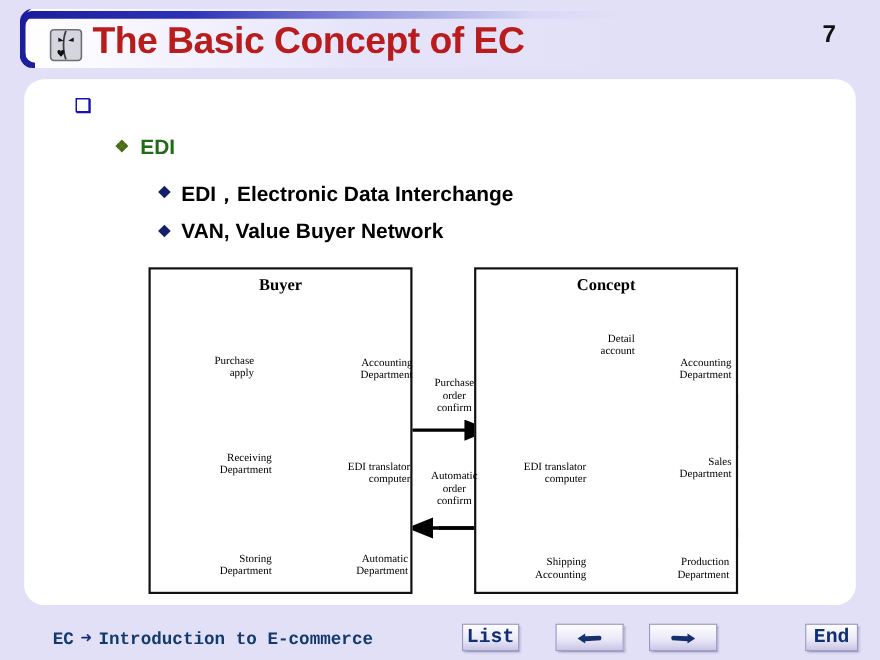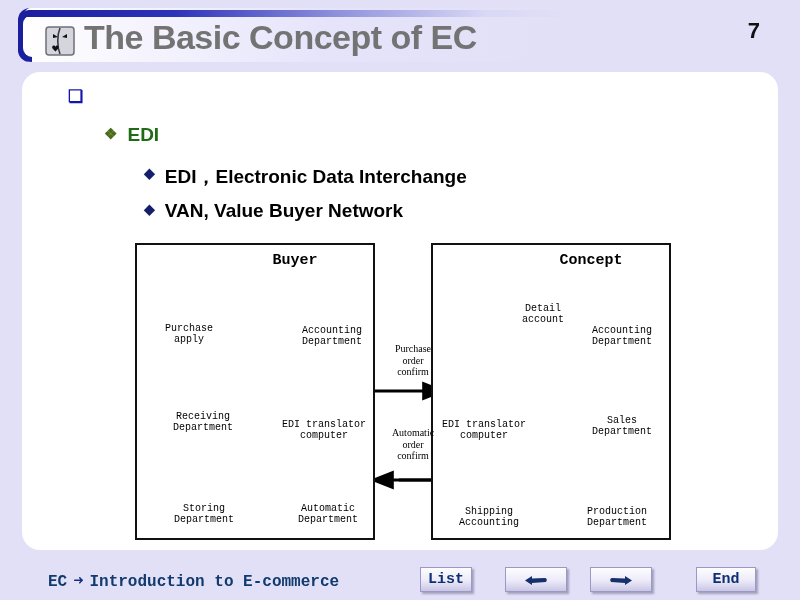--- a/index.html
+++ b/index.html
@@ -30,21 +30,21 @@
     position:absolute;left:0;top:2px;width:14px;height:52px;
     border-left:5px solid #1b1f9e;border-top:5px solid #1b1f9e;border-bottom:5px solid #1b1f9e;
     border-top-left-radius:14px;border-bottom-left-radius:14px;
     box-sizing:border-box;
   }
   #title-icon{
     position:absolute;left:26px;top:17px;width:32px;height:32px;
   }
   #title-text{
     position:absolute;left:66px;top:6px;
-    font-size:34px;font-weight:bold;color:#737373;
+    font-size:34px;font-weight:bold;color:#b91c1c;
     letter-spacing:-0.5px;line-height:46px;white-space:nowrap;
     font-family:"Liberation Sans",sans-serif;
   }
   #page-number{
     position:absolute;right:40px;top:18px;
     font-size:22px;font-weight:bold;color:#111;
   }
   
   #content-panel{
     position:absolute;left:22px;top:72px;width:756px;height:478px;
@@ -60,52 +60,52 @@
   .bl-l3a{left:122px;top:92px;font-size:19px;font-weight:bold;color:#000000;}
   .bl-l3b{left:122px;top:128px;font-size:19px;font-weight:bold;color:#000000;}
   .bl-l3a .bl-marker,.bl-l3b .bl-marker{color:#131f6b;font-size:14px;position:relative;top:2px;}
   
   #diagram{position:absolute;left:113px;top:171px;width:536px;height:297px;}
   .panel{position:absolute;border:2px solid #111;background:#fff;box-sizing:border-box;}
   #panel-buyer{left:0;top:0;width:240px;height:297px;}
   #panel-vendor{left:296px;top:0;width:240px;height:297px;}
   .panel-title{
     position:absolute;width:100%;text-align:center;top:9px;
-    font-family:Liberation Mono, monospace;font-size:15px;font-weight:bold;color:#000;padding-left:40px;
+    font-family:Liberation Serif, serif;font-size:15px;font-weight:bold;color:#000;
   }
   .node-label{
-    position:absolute;text-align:center;
-    font-family:Liberation Mono, monospace;font-size:10px;color:#000;
+    position:absolute;text-align:right;
+    font-family:Liberation Serif, serif;font-size:10px;color:#000;
     line-height:11px;white-space:pre-line;
   }
   .mid-label{
     position:absolute;text-align:center;
     font-family:"Liberation Serif",serif;font-size:10px;color:#000;
     line-height:11.5px;white-space:pre-line;
   }
   
   #footer-text{
     position:absolute;left:48px;top:570px;
     font-family:"Liberation Mono",monospace;
     font-size:16px;font-weight:bold;color:#123a6e;white-space:nowrap;
   }
   #footer-text .arrow{color:#15307f;font-size:17px;padding:0 6px;}
   .nav-btn{
     position:absolute;top:567px;height:25px;
     background:linear-gradient(to bottom,#fdfdff 0%,#eceaf8 55%,#c9c6e6 100%);
     border:1px solid #9b98c4;
     box-shadow:2px 2px 2px rgba(40,40,80,.35);
     display:flex;align-items:center;justify-content:center;
-    font-family:"Liberation Mono",monospace;font-size:15px;font-weight:bold;color:#0e2f74;
+    font-family:"Liberation Mono",monospace;font-size:18px;font-weight:bold;color:#0e2f74;
     box-sizing:border-box;
   }
   #btn-list{left:420px;width:52px;}
   #btn-prev{left:505px;width:62px;}
   #btn-next{left:590px;width:62px;}
-  #btn-end{left:696px;width:60px;}
+  #btn-end{left:732px;width:48px;}
   .hand-glyph{width:26px;height:13px;}
 </style>
 </head>
 <body>
 
 <div id="title-bar">
   <div id="title-box"></div>
   <div id="title-topstripe"></div>
   <div id="title-leftcurve"></div>
   <div id="title-icon">

